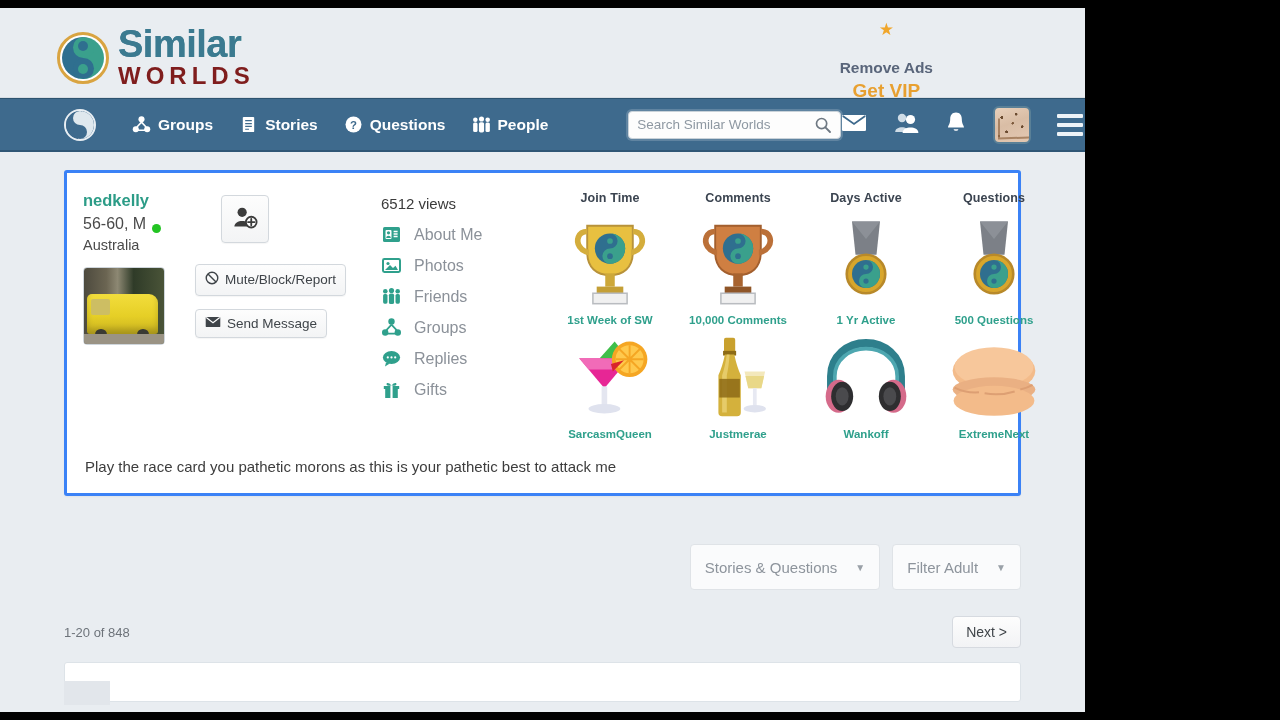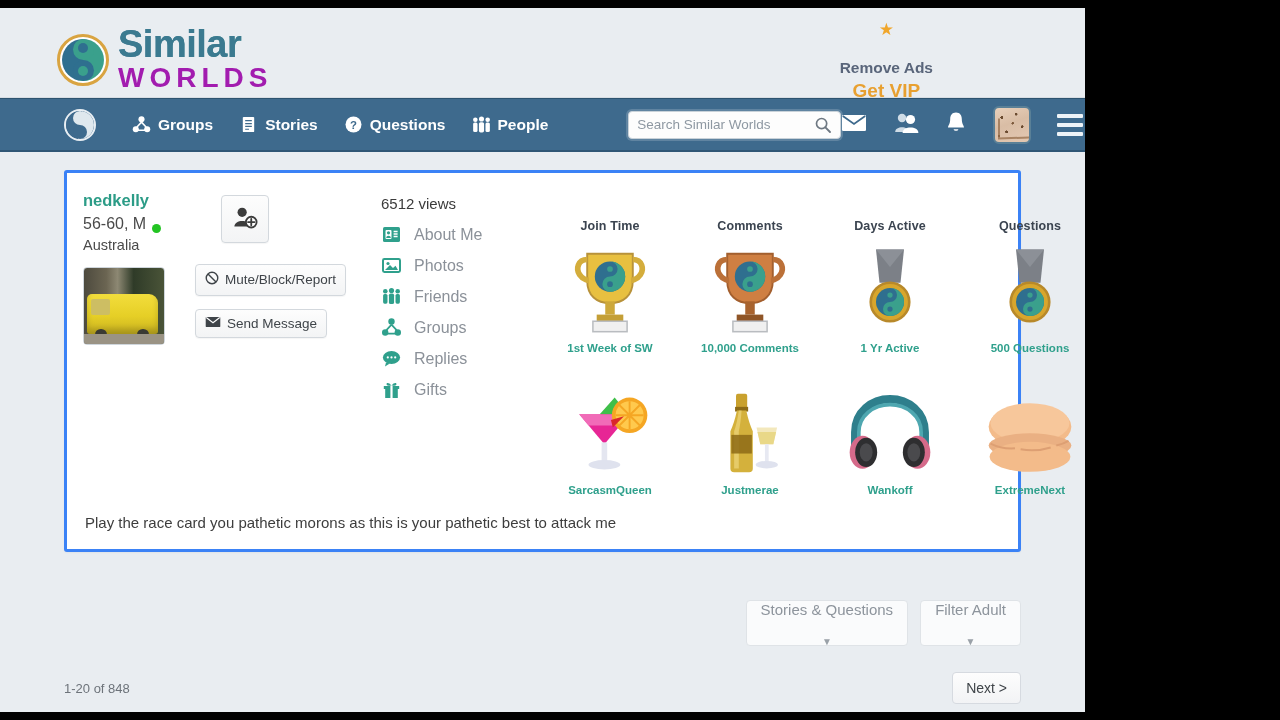--- a/index.html
+++ b/index.html
@@ -51,22 +51,22 @@
   .yy-d1 { left: 39%; top: 14%; background: #2f6f8f; }
   .yy-d2 { left: 39%; top: 64%; background: #3aa08c; }
   .brand-text { line-height: 1; padding-bottom: 2px; }
   .brand-similar {
     font-size: 38px; font-weight: bold; letter-spacing: -0.5px;
     background: linear-gradient(90deg,#3b6b91 0%, #3fa08e 100%);
     -webkit-background-clip: text; background-clip: text; color: #3b7a90;
     display: block;
   }
   .brand-worlds {
-    font-size: 28px; font-weight: bold; letter-spacing: 5px;
-    color: #a21caf; display: block; margin-top: 1px;
+    font-size: 24px; font-weight: bold; letter-spacing: 5px;
+    color: #7f1d1d; display: block; margin-top: 1px;
   }
   .vip {
     position: absolute; right: 152px; top: 16px;
     text-align: center; cursor: pointer;
   }
   .vip-star { color: #f0a62b; font-size: 17px; line-height: 12px; display: block; }
   .vip-remove { color: #59657a; font-size: 15.5px; font-weight: bold; display: block; margin-top: 23px; }
   .vip-get { color: #e8a030; font-size: 19px; font-weight: bold; display: block; margin-top: 3px; }
 
   
@@ -208,21 +208,21 @@
   .col-links { width: 175px; flex: none; padding-top: 4px; padding-left: 18px; }
   .views { color: #3b3b3b; font-size: 15px; margin-bottom: 12px; }
   .plink {
     display: flex; align-items: center; gap: 12px;
     color: #8b9199; font-size: 16px; margin-bottom: 10px;
     cursor: pointer; text-decoration: none;
   }
   .plink-ico { width: 21px; height: 21px; flex: none; }
 
   .col-badges { flex: 1; padding-left: 10px; padding-top: 0; }
-  .badge-row { display: flex; justify-content: space-between; gap: 16px; margin-top: 28px; }
+  .badge-row { display: flex; justify-content: space-between; gap: 4px; }
   .badge {
     width: 124px; text-align: center; cursor: pointer;
   }
   .badge-title {
     font-size: 12.5px; font-weight: bold; color: #3b4450;
     letter-spacing: 0.1px; margin-bottom: 3px;
   }
   .badge-art { height: 104px; display: flex; align-items: center; justify-content: center; }
   .badge-sub {
     font-size: 11.5px; font-weight: bold; color: #2fa08c; margin-top: 2px;
@@ -238,21 +238,21 @@
 
   
   .filters {
     display: flex; justify-content: flex-end; gap: 12px;
     margin-top: 48px;
   }
   .select {
     background: #fafbfc; border: 1px solid #dfe3e7; border-radius: 4px;
     height: 46px; display: flex; align-items: center;
     padding: 0 14px; gap: 18px; cursor: pointer;
-    color: #8d949c; font-size: 15px; flex-direction: column;
+    color: #8d949c; font-size: 15px;
   }
   .select .caret { color: #9aa1a8; font-size: 10px; }
   .pager {
     display: flex; align-items: center; justify-content: space-between;
     margin-top: 26px;
   }
   .pager-count { color: #6d737a; font-size: 13px; }
   .btn-next {
     background: linear-gradient(180deg,#fdfdfd 0%, #f2f3f5 100%);
     border: 1px solid #d6dae0; border-radius: 4px;

